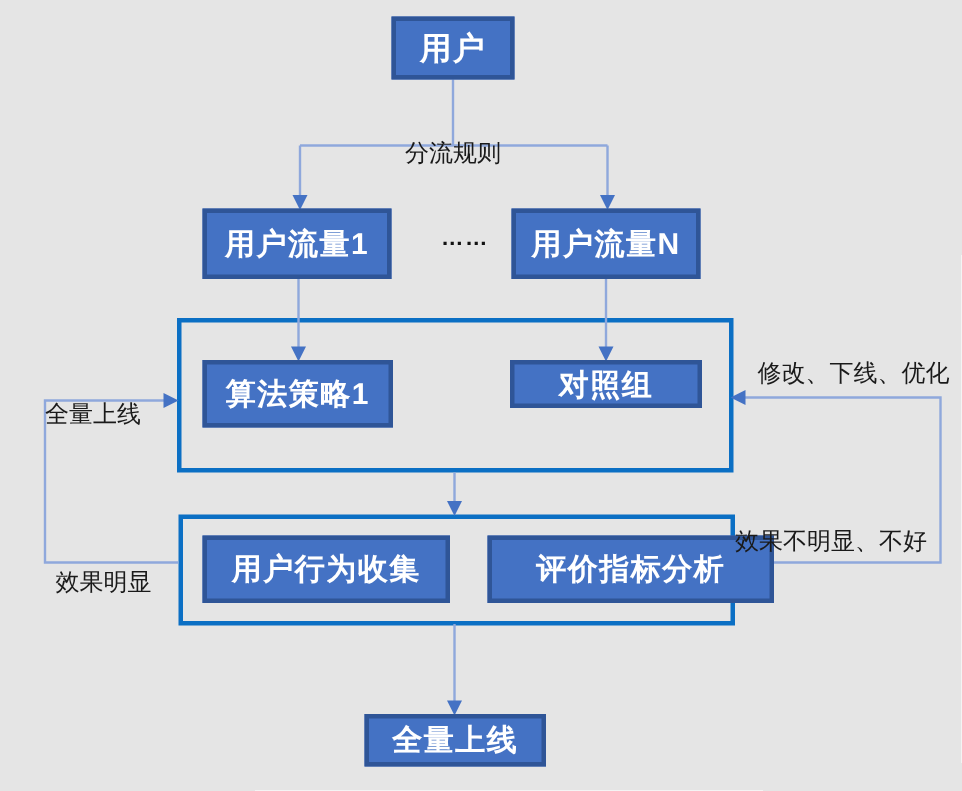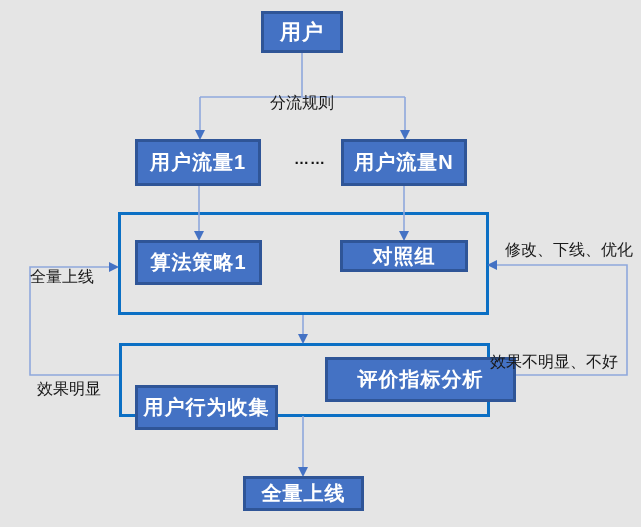--- a/index.html
+++ b/index.html
@@ -81,21 +81,21 @@
   <div class="node" style="left:135px; top:139px; width:126px; height:47px;">用户流量1</div>
 
   <div class="dots" style="left:278px; top:150px; width:64px;">……</div>
 
   <div class="node" style="left:341px; top:139px; width:126px; height:47px;">用户流量N</div>
 
   <div class="node" style="left:135px; top:240px; width:127px; height:45px;">算法策略1</div>
 
   <div class="node" style="left:340px; top:240px; width:128px; height:32px;">对照组</div>
 
-  <div class="node" style="left:135px; top:357px; width:143px; height:45px;margin-top:28px;">用户行为收集</div>
+  <div class="node" style="left:135px; top:357px; width:165px; height:45px;">用户行为收集</div>
 
   <div class="node" style="left:325px; top:357px; width:191px; height:45px;">评价指标分析</div>
 
   <div class="node" style="left:243px; top:476px; width:121px; height:35px;">全量上线</div>
 
   <div class="edge-label center" style="left:242px; top:64px; width:120px;">分流规则</div>
 
   <div class="edge-label center" style="left:17px; top:238px; width:90px;">全量上线</div>
 
   <div class="edge-label" style="left:493px; top:240px;margin-left:12px;">修改、下线、优化</div>

